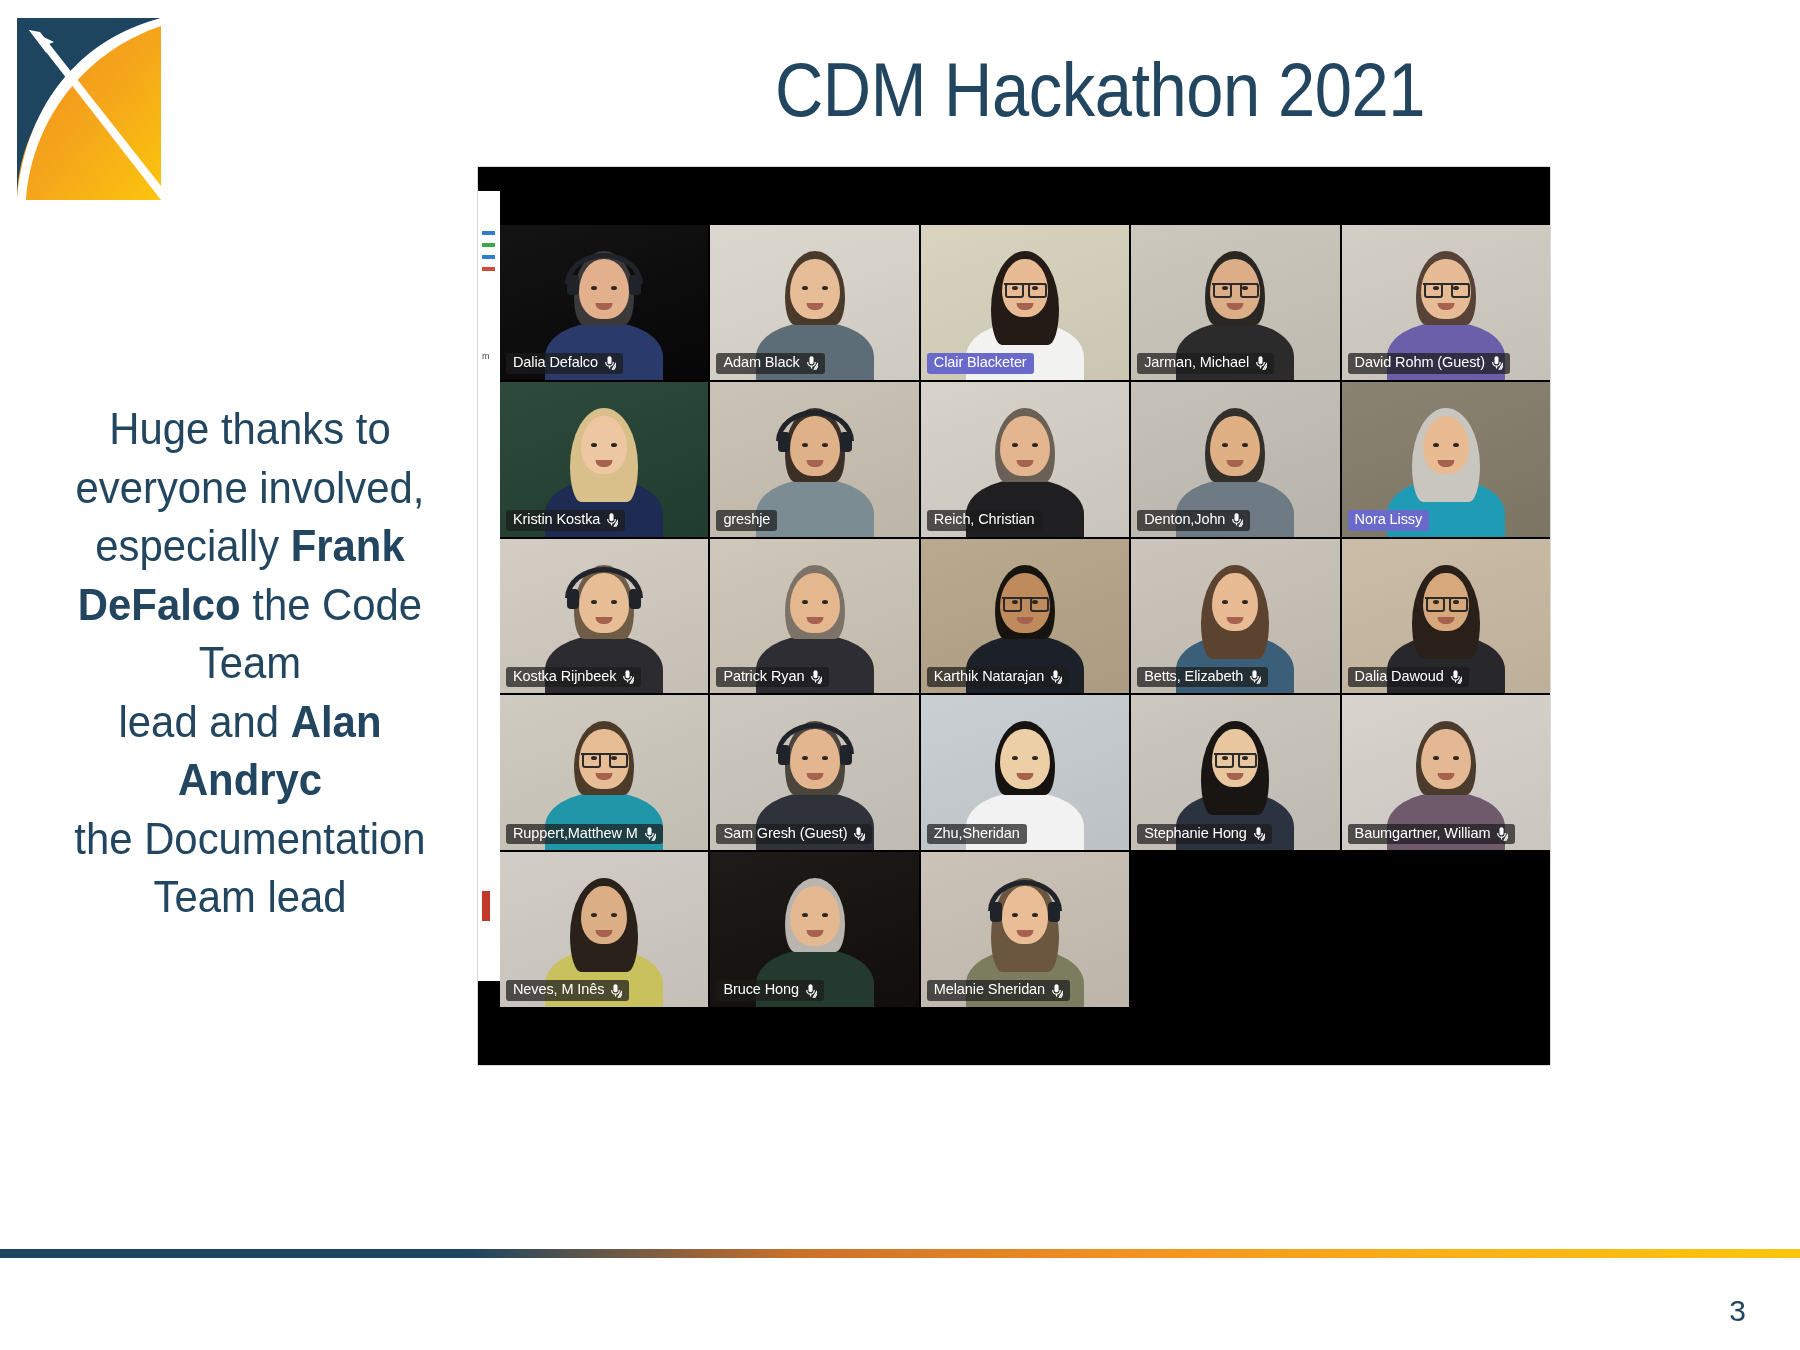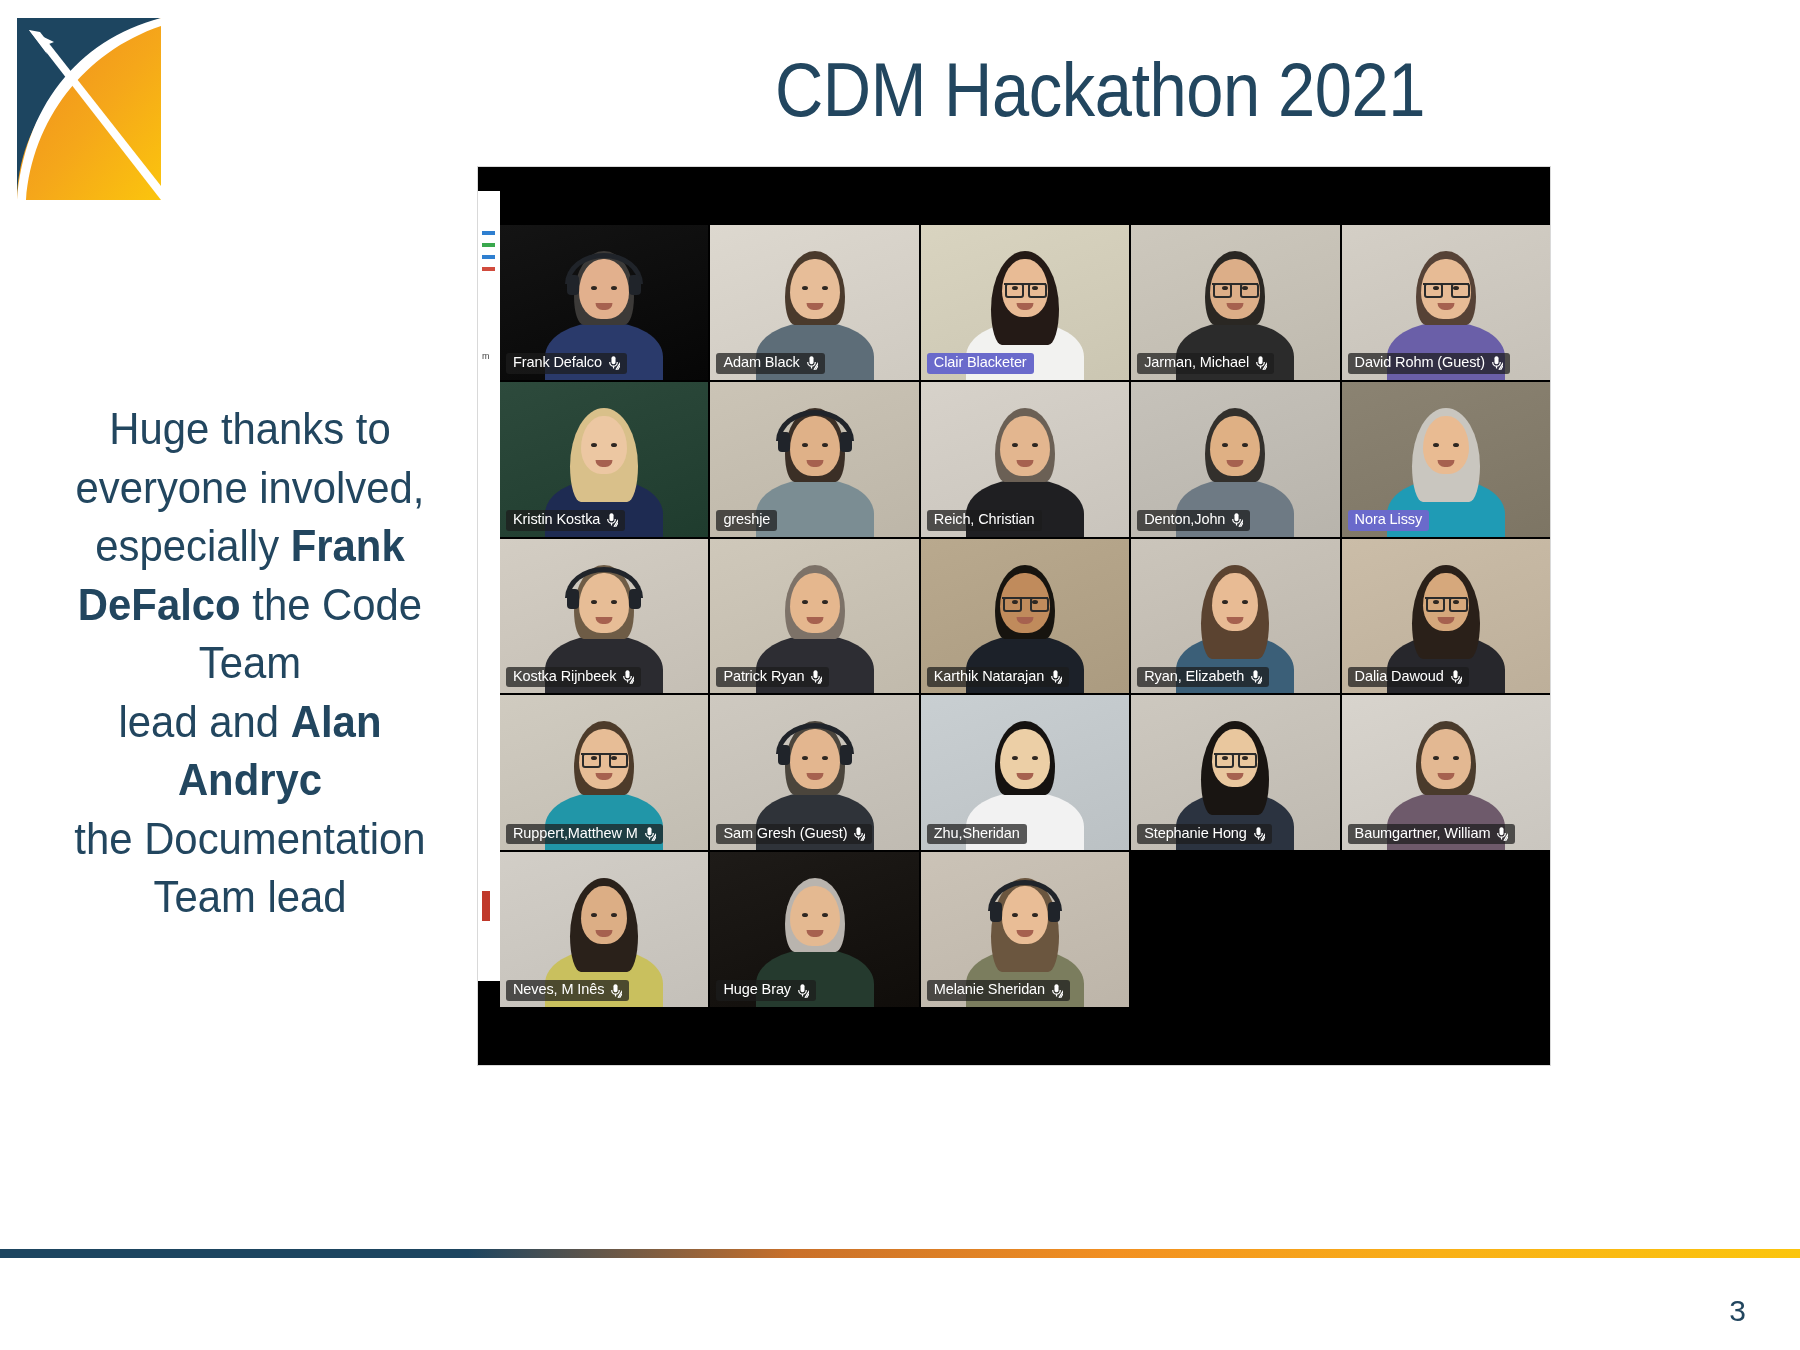--- a/index.html
+++ b/index.html
@@ -171,21 +171,21 @@
         <div class="body-sh" style="bottom:0;width:118px;height:58px;background:#2a3a6b"></div>
         <div class="hair" style="top:26px;width:60px;height:74px;background:#3c3a38"></div>
         <div class="head" style="top:34px;width:50px;height:60px;background:#e2b08d"></div>
         <div style="position:absolute;left:50%;margin-left:-13px;top:61px;width:6px;height:4px;border-radius:50%;background:#2e2722;"></div>
         <div style="position:absolute;left:50%;margin-left:7px;top:61px;width:6px;height:4px;border-radius:50%;background:#2e2722;"></div>
         <div style="position:absolute;left:50%;transform:translateX(-50%);top:78px;width:17px;height:7px;border-radius:0 0 9px 9px;background:#a6614f;"></div>
         <div class="hs" style="top:28px;width:68px;height:26px;"></div>
         <div style="position:absolute;left:50%;margin-left:-37px;top:50px;width:12px;height:20px;border-radius:4px;background:#20242a;"></div>
         <div style="position:absolute;left:50%;margin-left:25px;top:50px;width:12px;height:20px;border-radius:4px;background:#20242a;"></div>
         <div class="namebar">
-          <span class="nm">Frank Defalco</span>
+          <span class="nm">Dalia Defalco</span>
           <svg class="mute-icon" viewBox="0 0 16 18">
             <path d="M8 1.2c1.4 0 2.5 1.1 2.5 2.5v5c0 1.4-1.1 2.5-2.5 2.5S5.5 10.1 5.5 8.7v-5C5.5 2.3 6.6 1.2 8 1.2z" fill="#fff"></path>
             <path d="M3.4 8.3v.6c0 2.5 2.1 4.6 4.6 4.6s4.6-2.1 4.6-4.6v-.6" stroke="#fff" stroke-width="1.5" fill="none"></path>
             <rect x="7.3" y="13.2" width="1.5" height="3.2" fill="#fff"></rect>
             <rect x="1.6" y="15.3" width="15.5" height="1.6" fill="#fff" transform="rotate(-58 8 8.6)"></rect>
             <rect x="3.6" y="15.3" width="15.5" height="1.6" fill="#fff" transform="rotate(-58 10 8.6)"></rect>
           </svg>
         </div>
       </div>
       <div class="tile">
@@ -408,21 +408,21 @@
       </div>
       <div class="tile">
         <div class="scene" style="background:linear-gradient(160deg,#cbc5bb 0%, #bdb7ad 100%)"></div>
         <div class="body-sh" style="bottom:0;width:118px;height:58px;background:#3b5f78"></div>
         <div class="hair" style="top:26px;width:68px;height:94px;background:#5b4330"></div>
         <div class="head" style="top:34px;width:46px;height:58px;background:#e8bb94"></div>
         <div style="position:absolute;left:50%;margin-left:-13px;top:61px;width:6px;height:4px;border-radius:50%;background:#2e2722;"></div>
         <div style="position:absolute;left:50%;margin-left:7px;top:61px;width:6px;height:4px;border-radius:50%;background:#2e2722;"></div>
         <div style="position:absolute;left:50%;transform:translateX(-50%);top:78px;width:17px;height:7px;border-radius:0 0 9px 9px;background:#a6614f;"></div>
         <div class="namebar">
-          <span class="nm">Ryan, Elizabeth</span>
+          <span class="nm">Betts, Elizabeth</span>
           <svg class="mute-icon" viewBox="0 0 16 18">
             <path d="M8 1.2c1.4 0 2.5 1.1 2.5 2.5v5c0 1.4-1.1 2.5-2.5 2.5S5.5 10.1 5.5 8.7v-5C5.5 2.3 6.6 1.2 8 1.2z" fill="#fff"></path>
             <path d="M3.4 8.3v.6c0 2.5 2.1 4.6 4.6 4.6s4.6-2.1 4.6-4.6v-.6" stroke="#fff" stroke-width="1.5" fill="none"></path>
             <rect x="7.3" y="13.2" width="1.5" height="3.2" fill="#fff"></rect>
             <rect x="1.6" y="15.3" width="15.5" height="1.6" fill="#fff" transform="rotate(-58 8 8.6)"></rect>
             <rect x="3.6" y="15.3" width="15.5" height="1.6" fill="#fff" transform="rotate(-58 10 8.6)"></rect>
           </svg>
         </div>
       </div>
       <div class="tile">
@@ -565,21 +565,21 @@
       </div>
       <div class="tile">
         <div class="scene" style="background:linear-gradient(160deg,#1e1b18 0%, #100d0a 100%)"></div>
         <div class="body-sh" style="bottom:0;width:118px;height:58px;background:#253a2e"></div>
         <div class="hair" style="top:26px;width:60px;height:74px;background:#b9b4ae"></div>
         <div class="head" style="top:34px;width:50px;height:60px;background:#e4b991"></div>
         <div style="position:absolute;left:50%;margin-left:-13px;top:61px;width:6px;height:4px;border-radius:50%;background:#2e2722;"></div>
         <div style="position:absolute;left:50%;margin-left:7px;top:61px;width:6px;height:4px;border-radius:50%;background:#2e2722;"></div>
         <div style="position:absolute;left:50%;transform:translateX(-50%);top:78px;width:17px;height:7px;border-radius:0 0 9px 9px;background:#a6614f;"></div>
         <div class="namebar">
-          <span class="nm">Huge Bray</span>
+          <span class="nm">Bruce Hong</span>
           <svg class="mute-icon" viewBox="0 0 16 18">
             <path d="M8 1.2c1.4 0 2.5 1.1 2.5 2.5v5c0 1.4-1.1 2.5-2.5 2.5S5.5 10.1 5.5 8.7v-5C5.5 2.3 6.6 1.2 8 1.2z" fill="#fff"></path>
             <path d="M3.4 8.3v.6c0 2.5 2.1 4.6 4.6 4.6s4.6-2.1 4.6-4.6v-.6" stroke="#fff" stroke-width="1.5" fill="none"></path>
             <rect x="7.3" y="13.2" width="1.5" height="3.2" fill="#fff"></rect>
             <rect x="1.6" y="15.3" width="15.5" height="1.6" fill="#fff" transform="rotate(-58 8 8.6)"></rect>
             <rect x="3.6" y="15.3" width="15.5" height="1.6" fill="#fff" transform="rotate(-58 10 8.6)"></rect>
           </svg>
         </div>
       </div>
       <div class="tile">

